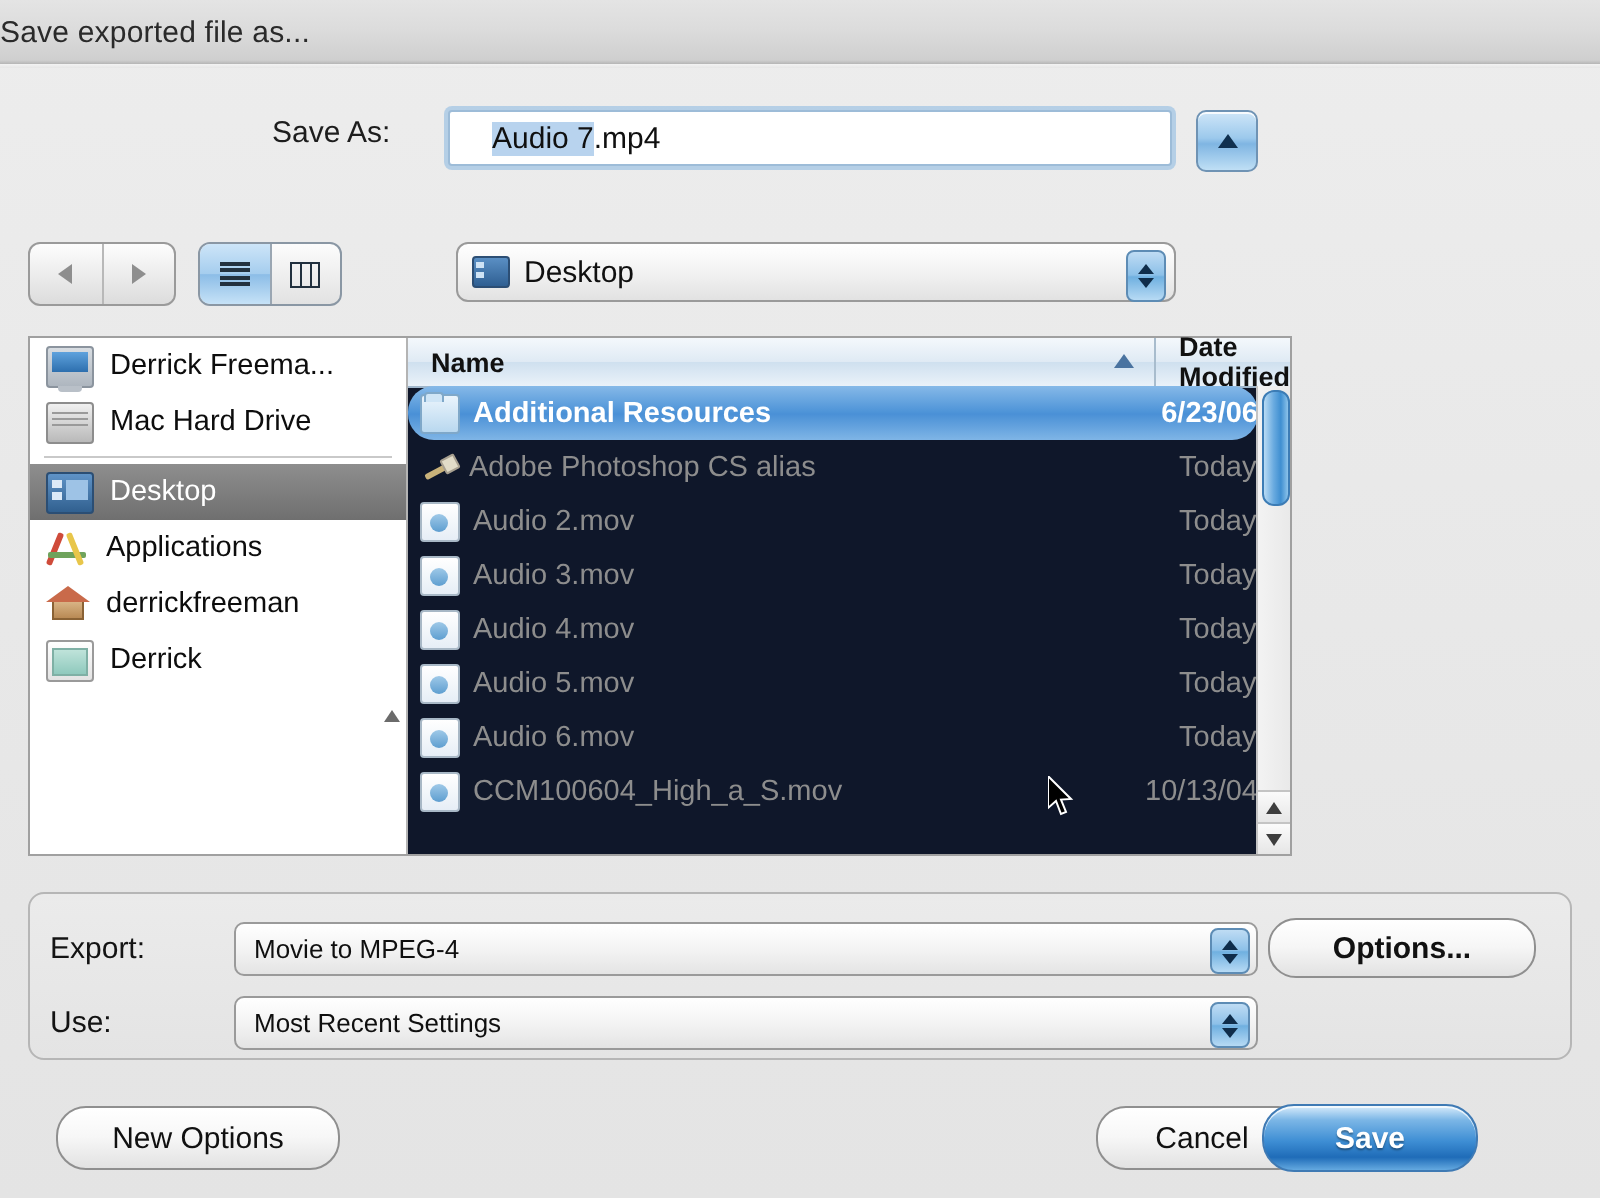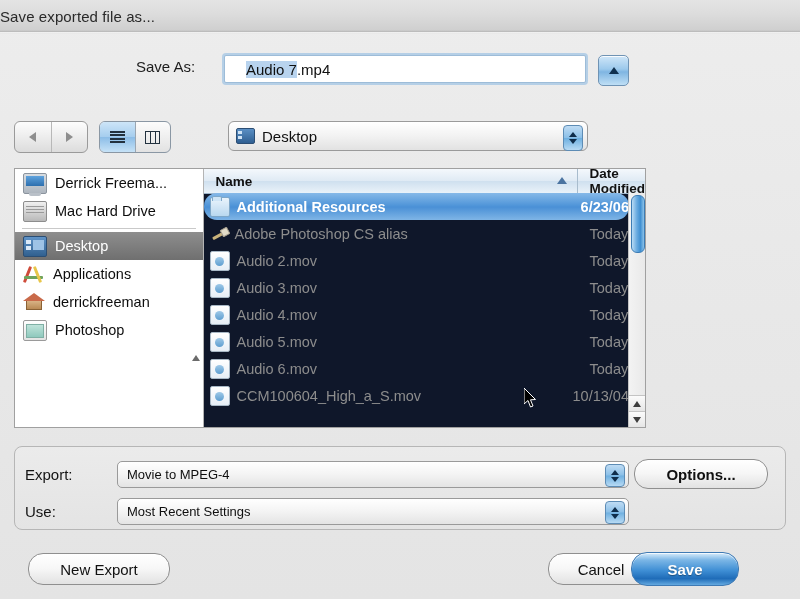--- a/index.html
+++ b/index.html
@@ -283,21 +283,21 @@
             <em></em>
           </span>
         <span class="nm">Applications</span>
       </div>
       <div class="sb-item">
         <span class="ico ico-home"></span>
         <span class="nm">derrickfreeman</span>
       </div>
       <div class="sb-item">
         <span class="ico ico-pic"></span>
-        <span class="nm">Photoshop</span>
+        <span class="nm">Derrick</span>
       </div>
       <div class="sb-scroll">
         <span class="up"></span>
       </div>
     </div>
 
     <div class="filelist">
       <div class="fl-head">
         <div class="h name">
           <span>Name</span>
@@ -398,21 +398,21 @@
         <span class="txt">Most Recent Settings</span>
         <span class="stepper">
             <span class="up"></span>
             <span class="dn"></span>
           </span>
       </span>
     </div>
   </div>
   <div class="optbtn">Options...</div>
 
-  <div class="newfolder">New Export</div>
+  <div class="newfolder">New Options</div>
   <div class="cancelbtn">Cancel</div>
   <div class="savebtn">Save</div>
 
   <svg class="cursor" viewBox="0 0 14 20">
     <polygon points="0,0 0,16 4,12.5 6.5,19 9,18 6.5,11.8 11.5,11.5" fill="#000000" stroke="#ffffff" stroke-width="1"></polygon>
   </svg>
 
 </div>
 
 </body></html>

